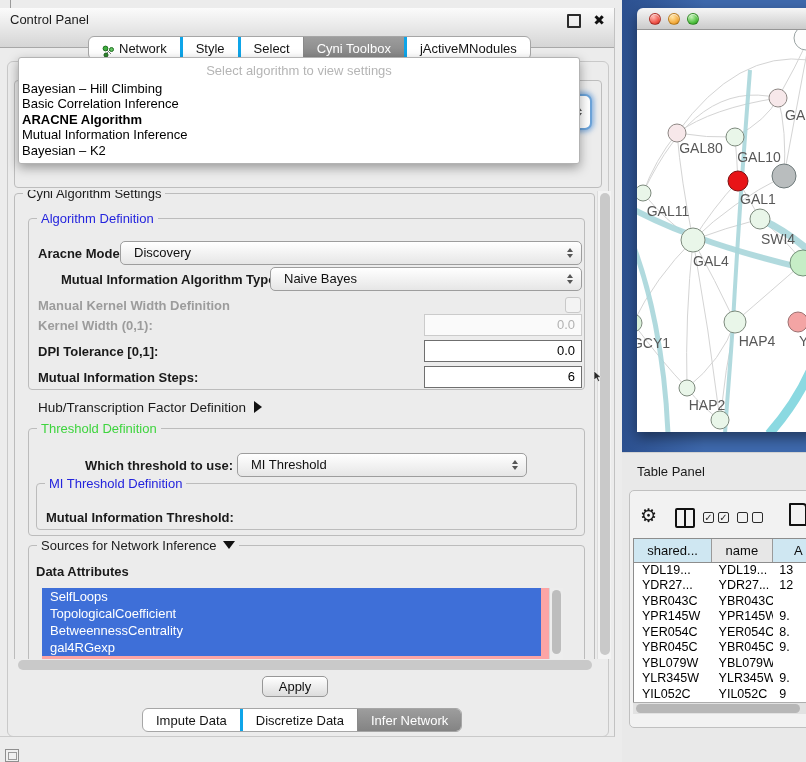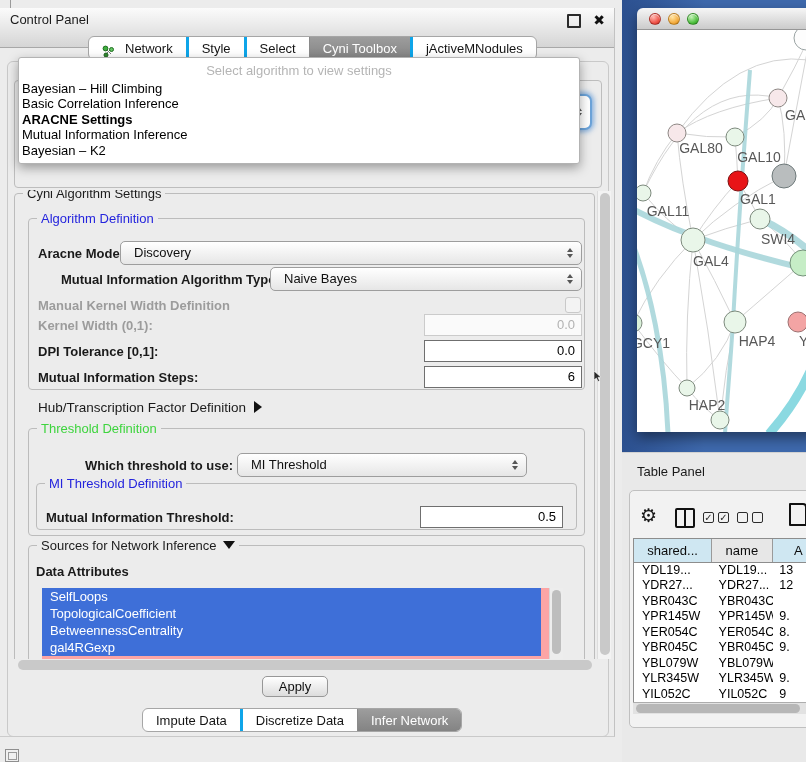--- a/index.html
+++ b/index.html
@@ -11,21 +11,21 @@
   .cp-win{left:0;top:8px;width:614px;height:728px;background:#ececec;border-right:1px solid #c2c2c2;border-bottom:1px solid #cccccc;}
   .top-tick{left:10px;top:0;width:1px;height:8px;background:#9a9a9a;}
   .titlebar{left:0;top:8px;width:614px;height:40px;background:linear-gradient(#fbfbfb,#d5d5d5);
             border-bottom:1px solid #a8a8a8;box-sizing:border-box;}
   .titlebar .t{position:absolute;left:10px;top:0;line-height:23px;font-size:13px;color:#1b1b1b;}
   .float-btn{position:absolute;right:33px;top:6px;width:10px;height:10px;border:2px solid #2b2b2b;border-radius:1px;}
   .close-btn{position:absolute;right:9px;top:1px;font-size:14px;font-weight:bold;color:#111;line-height:22px;}
 
   
   .pill-tabs{display:flex;background:#fff;border:1px solid #a6a6a6;border-radius:6px;height:24px;box-sizing:border-box;overflow:hidden;}
-  .pill-tab{font-size:13px;line-height:22px;padding:12px 13px;color:#141414;white-space:nowrap;display:flex;align-items:center;gap:10px;}
+  .pill-tab{font-size:13px;line-height:22px;padding:12px 13px;color:#141414;white-space:nowrap;display:flex;align-items:center;gap:4px;}
   .pill-tab + .pill-tab{border-left:3px solid #0ea5e9;}
   .pill-tab.sel{background:linear-gradient(#9d9d9d,#818181);color:#fff;border-left:1px solid #8a8a8a;}
   .net-icon{display:inline-block;width:13px;height:13px;}
 
   
   .grp{position:absolute;border:1px solid #bcbcbc;border-radius:4px;box-sizing:border-box;}
   .legend{position:absolute;top:-8px;left:8px;background:#ececec;padding:0 4px;font-size:13px;color:#1c1c1c;white-space:nowrap;}
   .legend.blue{color:#2424dd;}
   .legend.green{color:#3ed43e;}
 
@@ -221,21 +221,20 @@
       <span class="arrows">
           <i class="arr-up"></i>
           <i class="arr-dn"></i>
         </span>
     </div>
 
     <div class="grp" style="left:28px;top:293px;width:541px;height:47px;">
       <span class="legend blue">MI Threshold Definition</span>
     </div>
     <span class="blabel" style="left:38px;top:320px;">Mutual Information Threshold:</span>
-    <div class="tfield" style="left:412px;top:316px;width:143px;"><span>0.5</span></div>
 
     <div class="grp" style="left:20px;top:355px;width:557px;height:130px;">
       <span class="legend"><span>Sources for Network Inference</span><span class="tri-down"></span></span>
     </div>
     <span class="blabel" style="left:28px;top:374px;">Data Attributes</span>
 
     <div class="attr-list">
       <div class="attr-item">SelfLoops</div>
       <div class="attr-item">TopologicalCoefficient</div>
       <div class="attr-item">BetweennessCentrality</div>
@@ -264,21 +263,21 @@
     </div>
     <div class="pill-tab sel">
       <span>Infer Network</span>
     </div>
   </div>
 
   <div class="abs popup">
     <div class="popup-header">Select algorithm to view settings</div>
     <div class="popup-item">Bayesian – Hill Climbing</div>
     <div class="popup-item">Basic Correlation Inference</div>
-    <div class="popup-item hl">ARACNE Settings</div>
+    <div class="popup-item hl">ARACNE Algorithm</div>
     <div class="popup-item">Mutual Information Inference</div>
     <div class="popup-item">Bayesian – K2</div>
   </div>
 
   <div class="abs desktop">
     <div class="macwin">
       <div class="mactb">
         <span class="tl r"></span>
         <span class="tl y"></span>
         <span class="tl g"></span>

